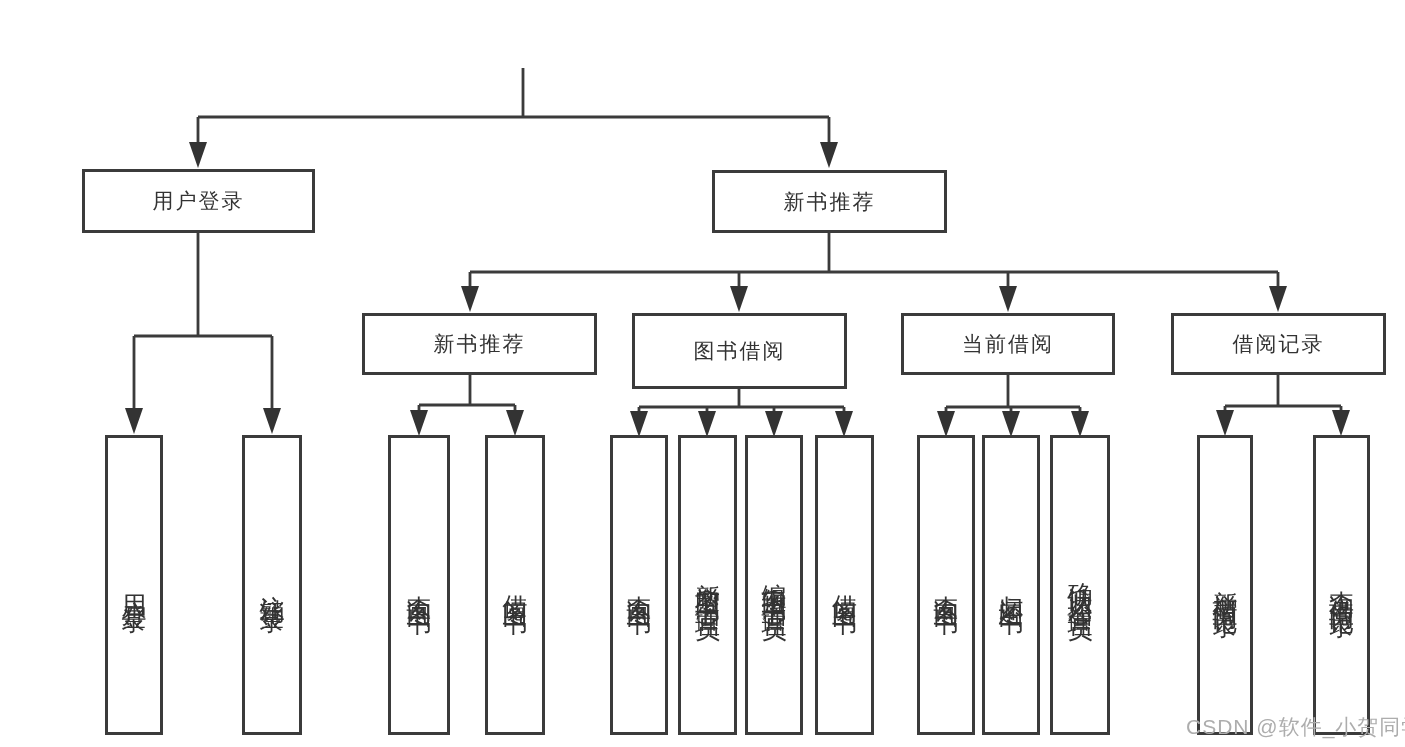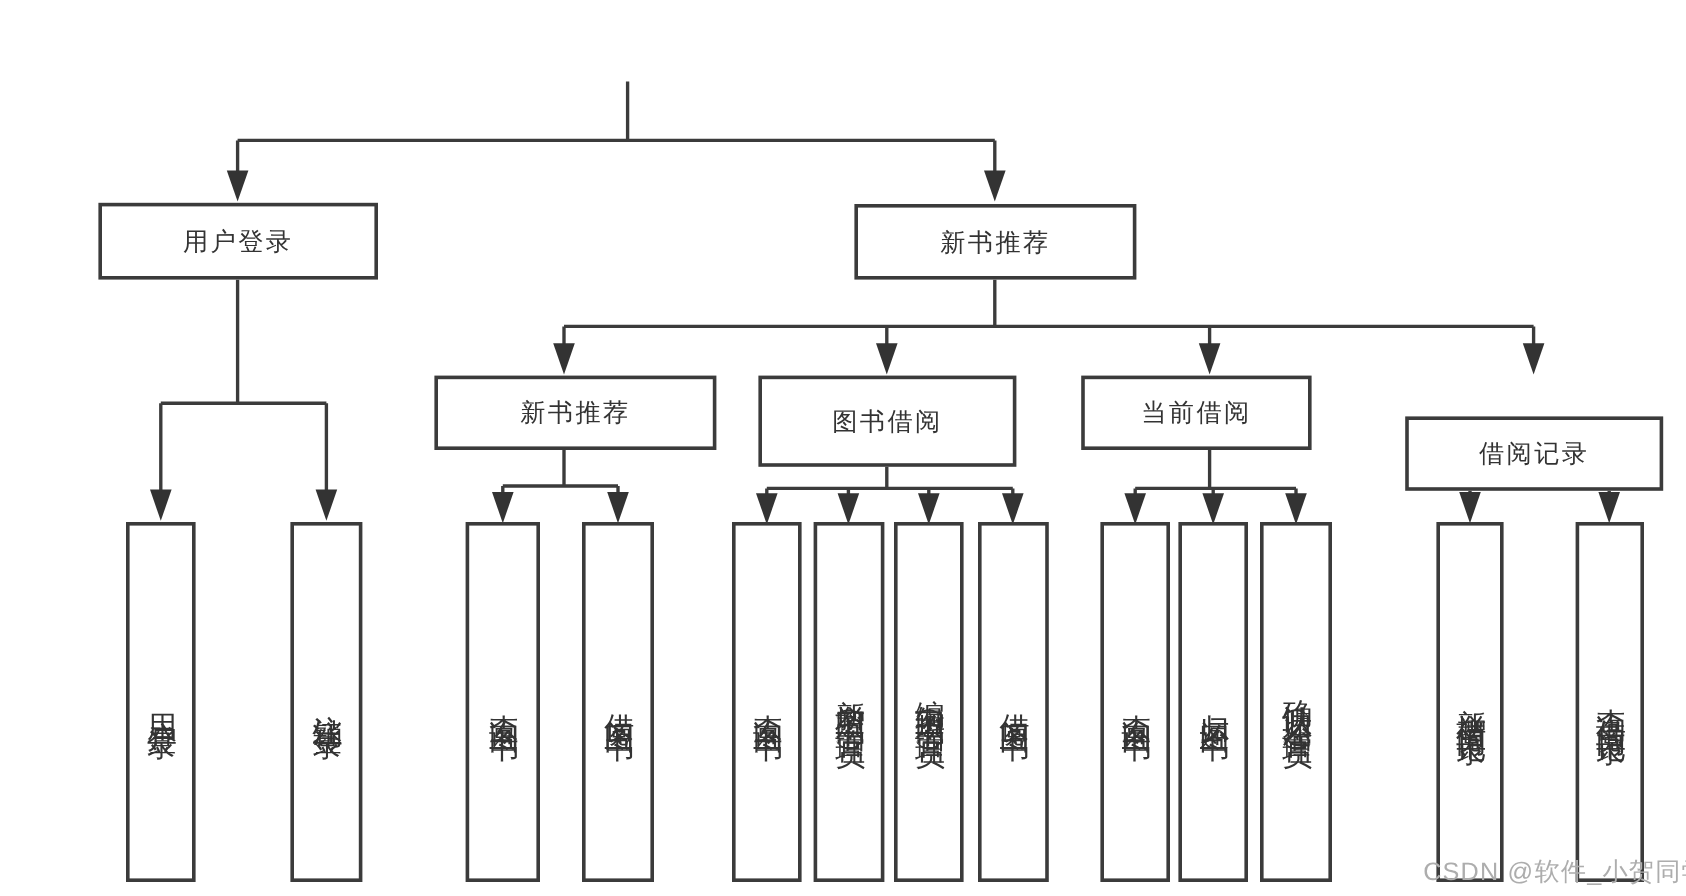--- a/index.html
+++ b/index.html
@@ -42,22 +42,22 @@
     line-height: 1;
   }
   
   .n-root   { left: 22px;  top: 13px;  width: 1001px; height: 55px; }
   
   .n-login  { left: 82px;  top: 169px; width: 233px; height: 64px; }
   .n-mgmt   { left: 712px; top: 170px; width: 235px; height: 63px; }
   
   .n-rec    { left: 362px;  top: 313px; width: 235px; height: 62px; }
   .n-borrow { left: 632px;  top: 313px; width: 215px; height: 76px; }
-  .n-cur    { left: 901px;  top: 313px; width: 192px; height: 62px; }
-  .n-rcd    { left: 1171px; top: 313px; width: 215px; height: 62px; margin-top: 34px; }
+  .n-cur    { left: 901px;  top: 313px; width: 214px; height: 62px; }
+  .n-rcd    { left: 1171px; top: 313px; width: 215px; height: 62px; }
   
   .leaf { top: 435px; height: 300px; }
   .lf1  { left: 105px;  width: 58px; }
   .lf2  { left: 242px;  width: 60px; }
   .lf3  { left: 388px;  width: 62px; }
   .lf4  { left: 485px;  width: 60px; }
   .lf5  { left: 610px;  width: 58px; }
   .lf6  { left: 678px;  width: 59px; }
   .lf7  { left: 745px;  width: 58px; }
   .lf8  { left: 815px;  width: 59px; }

